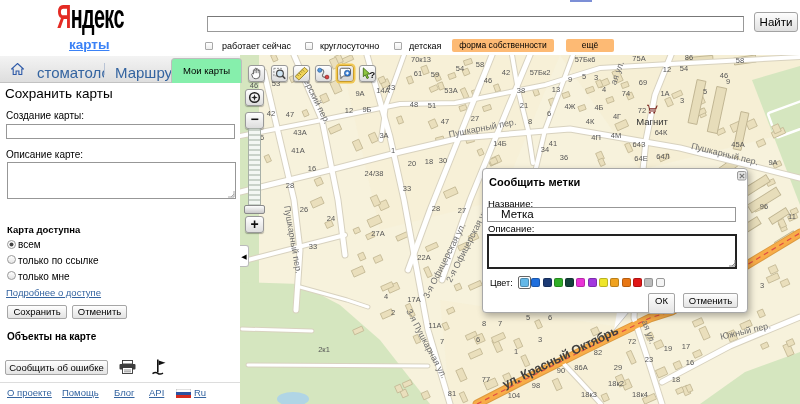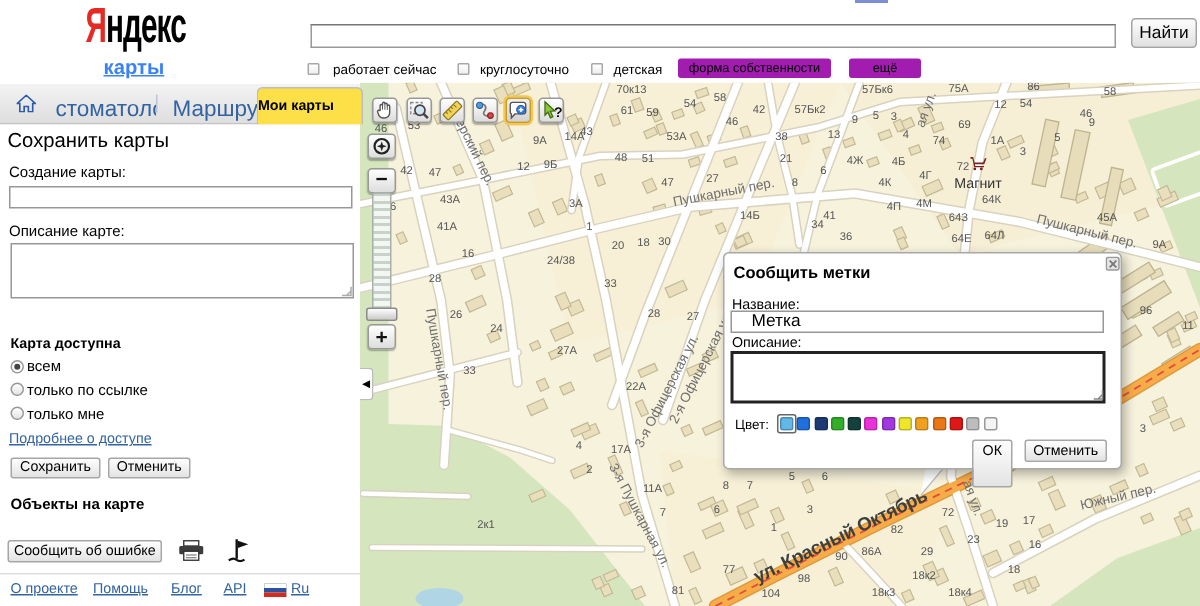--- a/index.html
+++ b/index.html
@@ -6,24 +6,24 @@
 a{text-decoration:underline;color:#3464a0}
 #logo{left:57px;top:-2px;font-size:33px;font-weight:bold;letter-spacing:-1px;transform:scale(0.60,1);transform-origin:0 0;color:#000}
 #logo .r{color:#e42a23}
 #karty{left:69px;top:37px;font-size:13.5px;font-weight:bold}
 #karty a{color:#3b82f6}
 #topstub{left:570px;top:0;width:22px;height:2px;background:#7c8fd6}
 #search{left:207px;top:16px;width:537px;height:16px;border:1px solid #999;border-top-color:#777;background:#fff}
 #findbtn{left:754px;top:12px;width:44px;height:20px;border:1px solid #a2a2a2;border-radius:3px;background:linear-gradient(#fdfdfd,#e0e0e0);font-size:11.5px;text-align:center;line-height:18px;color:#000}
 .cb{width:8px;height:8px;border:1px solid #a8a8a8;background:linear-gradient(#fff,#eee);top:42px;border-radius:1px}
 .cbl{top:41px;font-size:9px;color:#000}
-.pill{top:39px;height:13px;background:#a21caf;border-radius:2px;font-size:8.5px;color:#000;text-align:center;line-height:13px}
+.pill{top:39px;height:13px;background:#fdba74;border-radius:2px;font-size:8.5px;color:#000;text-align:center;line-height:13px}
 #tabbar{left:0;top:56px;width:240px;height:27px;background:linear-gradient(#f3f3f3,#dedede);border-bottom:1px solid #c2c2c2}
 .tab{top:64px;font-size:15px;color:#3464a0}
-#activetab{left:171px;top:58px;width:71px;height:25px;background:#fde047;border:1px solid #bdbdbd;border-bottom:none;border-radius:4px 4px 0 0;font-size:9.5px;font-weight:bold;text-align:left;line-height:24px;color:#000}
+#activetab{left:171px;top:58px;width:71px;height:25px;background:#86efac;border:1px solid #bdbdbd;border-bottom:none;border-radius:4px 4px 0 0;font-size:9.5px;font-weight:normal;text-align:center;line-height:24px;color:#000}
 #tsep{left:104px;top:63px;width:1px;height:12px;background:#b9c4d6}
 #sidebar{left:0;top:83px;width:240px;height:321px;background:#fff}
 h1{font-size:13.5px;font-weight:normal;color:#000}
 .lbl{font-size:10px;color:#000}
 .inp{border:1px solid #979797;background:#fff}
 .h2{font-size:9.5px;font-weight:bold;color:#000}
 .radio{width:9px;height:9px;border:1px solid #999;border-radius:50%;background:#fdfdfd}
 .btn{border:1px solid #a6a6a6;border-radius:2px;background:linear-gradient(#fefefe,#e3e3e3);font-size:9.5px;text-align:center;color:#000}
 #foot{left:0;top:382px;width:240px;height:22px;border-top:1px solid #ddd;background:#fff}
 .flink{top:387px;font-size:9.5px}
@@ -515,14 +515,14 @@
 <div class="abs sw" style="left:554px;border:1px solid rgba(0,0,0,0.22);background:#31af28"></div>
 <div class="abs sw" style="left:565px;border:1px solid rgba(0,0,0,0.22);background:#15413c"></div>
 <div class="abs sw" style="left:576px;border:1px solid rgba(0,0,0,0.22);background:#ea33d7"></div>
 <div class="abs sw" style="left:588px;border:1px solid rgba(0,0,0,0.22);background:#a238de"></div>
 <div class="abs sw" style="left:599px;border:1px solid rgba(0,0,0,0.22);background:#efe62a"></div>
 <div class="abs sw" style="left:610px;border:1px solid rgba(0,0,0,0.22);background:#f0a21f"></div>
 <div class="abs sw" style="left:622px;border:1px solid rgba(0,0,0,0.22);background:#e87714"></div>
 <div class="abs sw" style="left:633px;border:1px solid rgba(0,0,0,0.22);background:#e01717"></div>
 <div class="abs sw" style="left:644px;border:1px solid rgba(0,0,0,0.22);background:#bcbcbc"></div>
 <div class="abs sw" style="left:656px;border:1px solid #999;background:#f4f4f4"></div>
-<div class="abs btn" style="left:648px;top:293px;width:27px;height:32px;line-height:13px">ОК</div>
+<div class="abs btn" style="left:648px;top:293px;width:27px;height:21px;line-height:13px">ОК</div>
 <div class="abs btn" style="left:683px;top:293px;width:55px;height:15px;line-height:13px">Отменить</div>
 
 </body></html>

